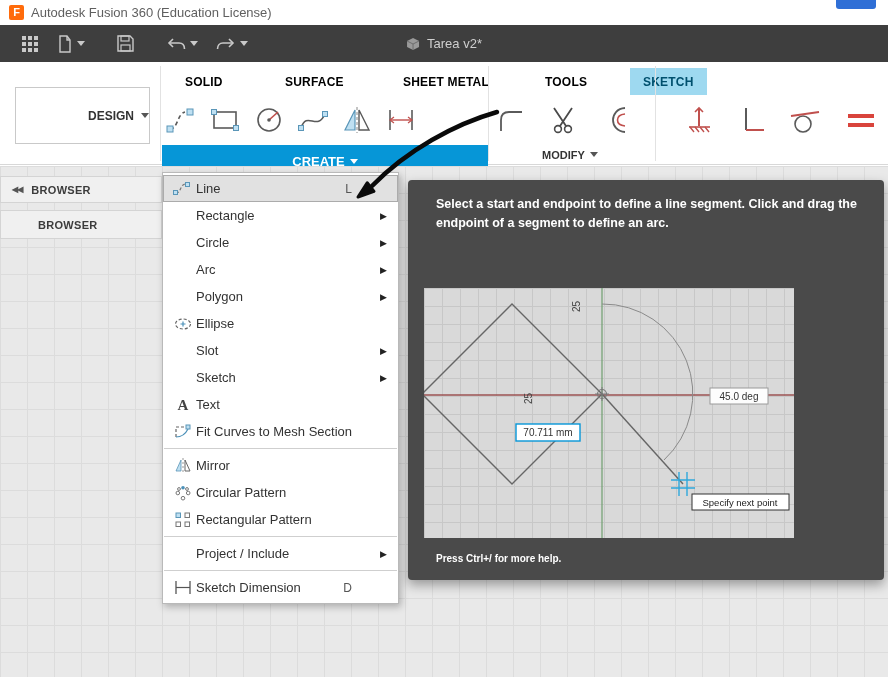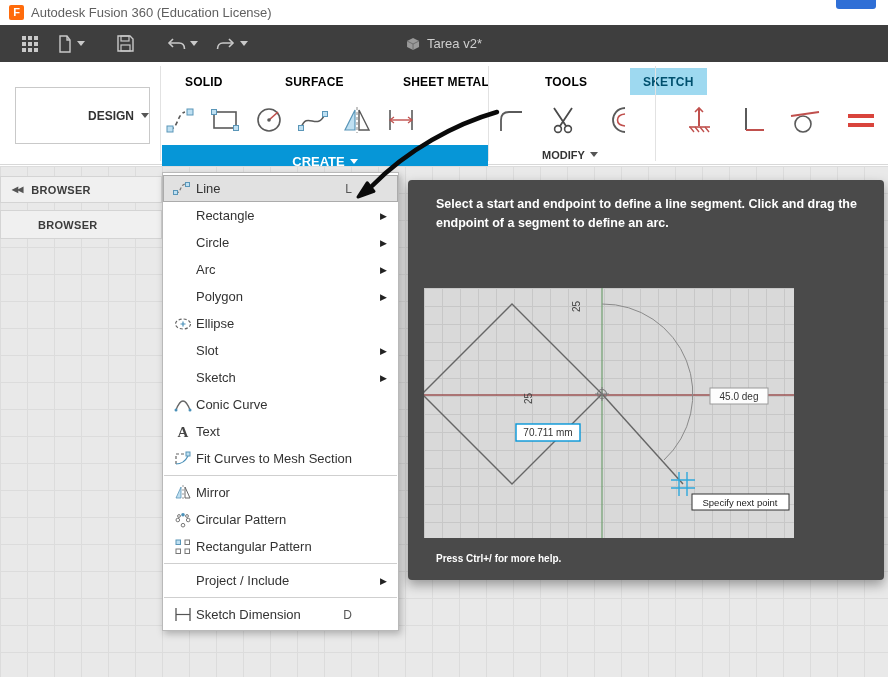--- a/index.html
+++ b/index.html
@@ -314,30 +314,20 @@
         <span class="lbl">Slot</span>
         <span class="arr">▶</span>
       </div>
 
       <div class="mi">
         <span class="ic"></span>
         <span class="lbl">Sketch</span>
         <span class="arr">▶</span>
       </div>
 
-      <div class="mi">
-        <span class="ic">
-          <svg width="18" height="15">
-              <path d="M2,13 Q9,-5 16,13" fill="none" stroke="#666" stroke-width="1.3"></path>
-              <circle cx="2" cy="13" r="1.5" fill="#4a90b8"></circle>
-              <circle cx="16" cy="13" r="1.5" fill="#4a90b8"></circle>
-            </svg>
-        </span>
-        <span class="lbl">Conic Curve</span>
-      </div>
 
 
       <div class="mi">
         <span class="ic">
           <svg width="16" height="15">
               <text x="8" y="13" text-anchor="middle" font-size="15" font-weight="bold" fill="#444" font-family="Liberation Serif,serif">A</text>
             </svg>
         </span>
         <span class="lbl">Text</span>
       </div>

